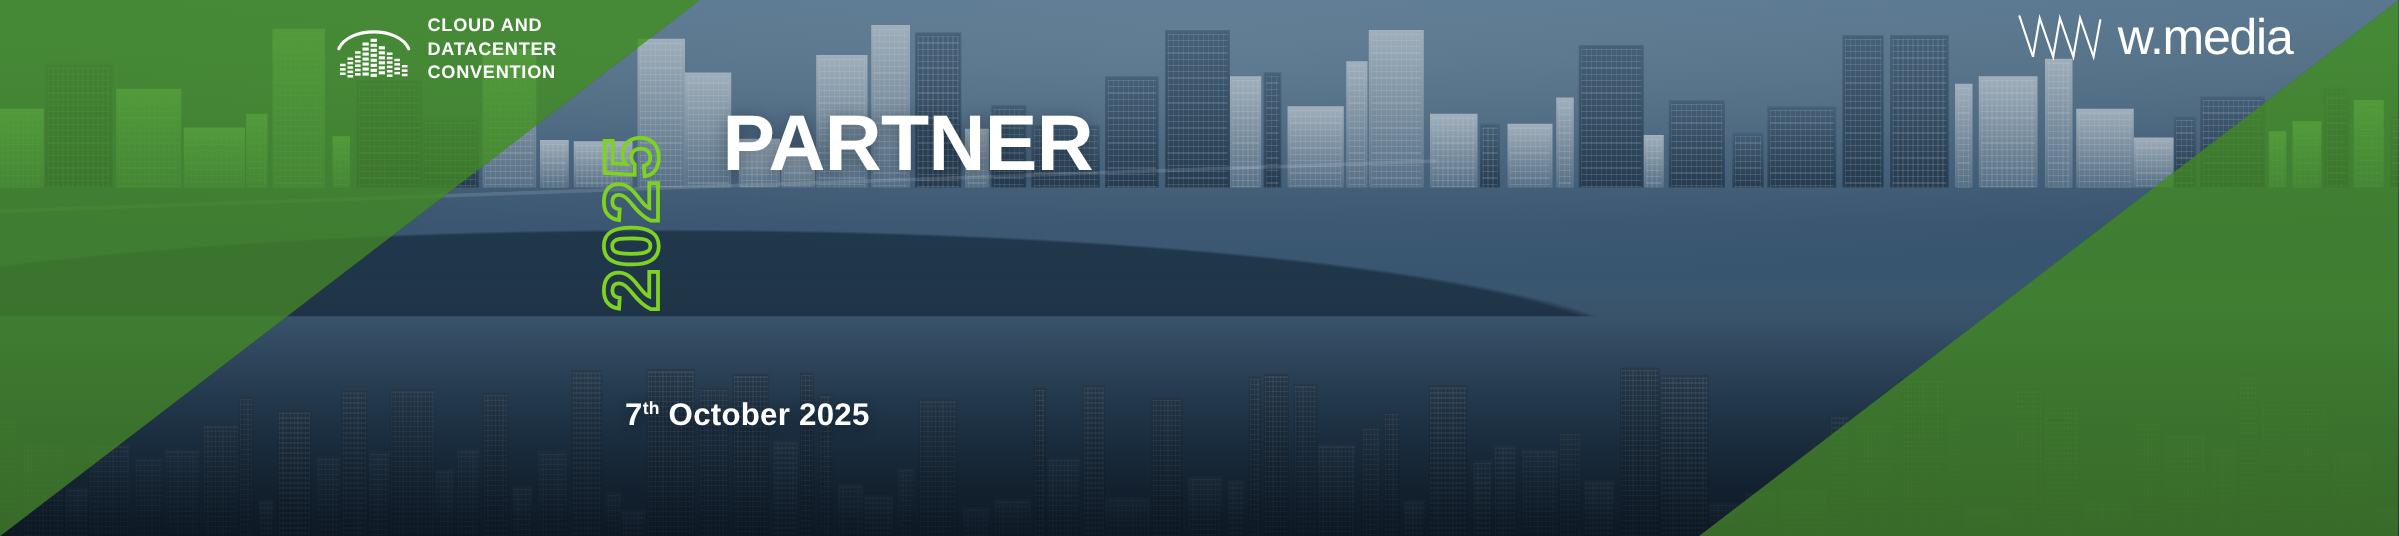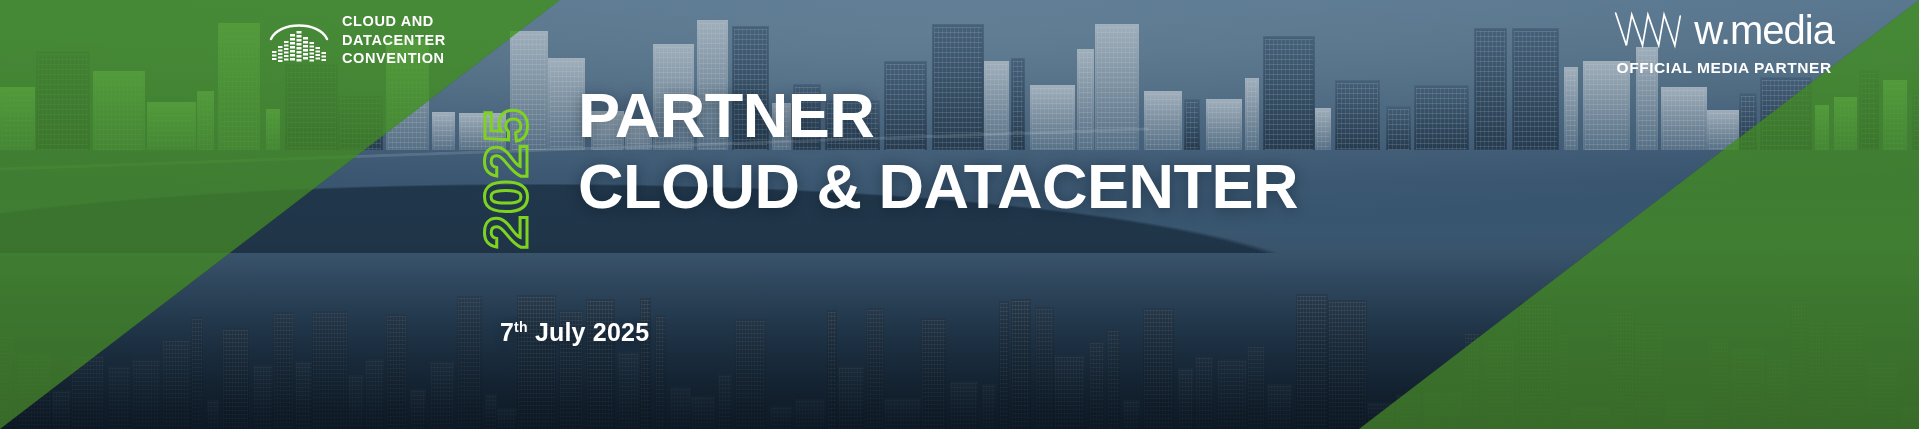--- a/index.html
+++ b/index.html
@@ -442,30 +442,28 @@
       </div>
     </div>
 
     <div class="wm-block">
       <div class="wm-row">
         <svg class="wm-wave" viewBox="0 0 96 52" aria-hidden="true">
           <path d="M2 4 L16 46 L23 6 L37 46 L44 6 L58 46 L65 6 L79 46 L86 8" fill="none" stroke="#ffffff" stroke-width="2.2" stroke-linejoin="miter" stroke-linecap="round"></path>
         </svg>
         <div class="wm-name">w.media</div>
       </div>
-      <div class="wm-partner">OFFICIAL MEDIA PARTNER</div>
     </div>
 
     <div class="year">
       <span>2025</span>
     </div>
 
     <div class="headline">
       <span class="l1">PARTNER</span>
-      <span class="l2">CLOUD &amp; DATACENTER</span>
     </div>
 
     <div class="meta">
-      <div class="meta-date"><span>7</span><sup>th</sup><span> July 2025</span></div>
+      <div class="meta-date"><span>7</span><sup>th</sup><span> October 2025</span></div>
     </div>
 
   </div>
 </div>
 
 </body></html>

